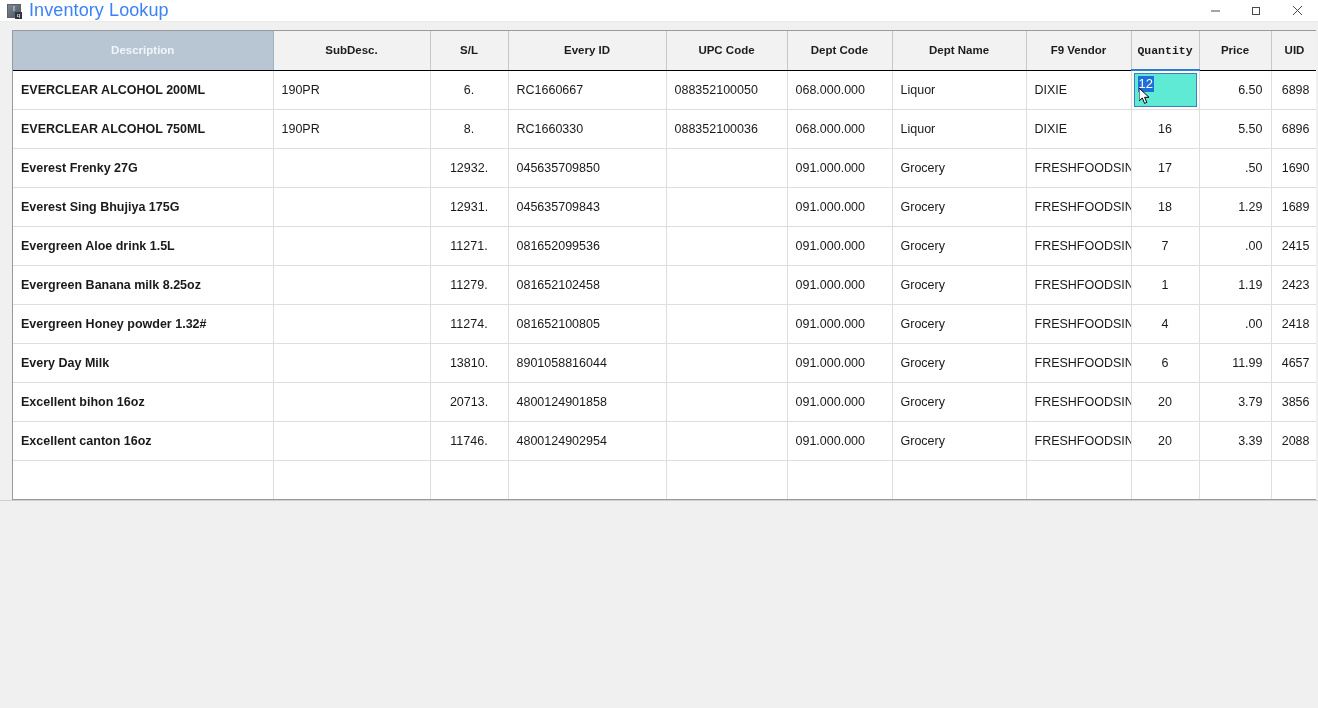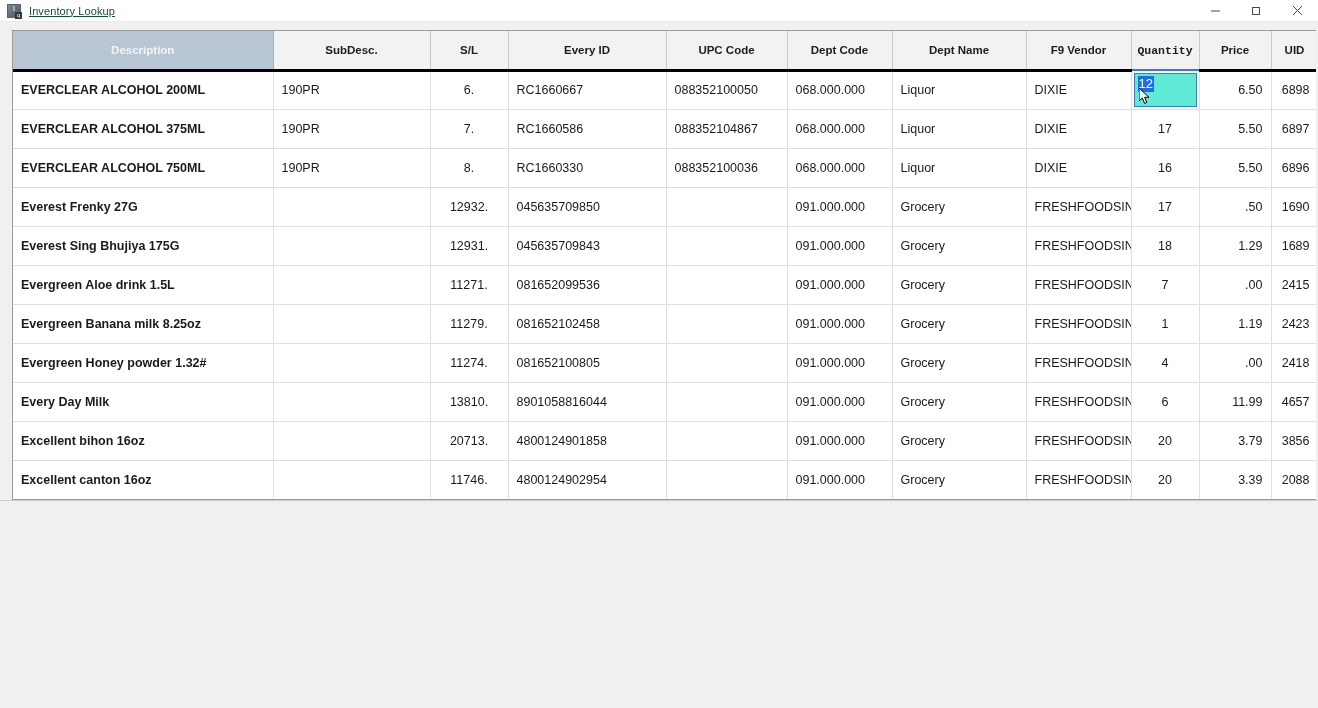--- a/index.html
+++ b/index.html
@@ -47,24 +47,23 @@
     position: absolute;
     right: 0; bottom: 0;
     width: 7px; height: 7px;
     background: #2f3740;
     color: #fff;
     font-size: 6px;
     line-height: 7px;
     text-align: center;
   }
   .titlebar-text {
-    font-size: 11px;
-    color: #14532d;
+    font-size: 18px;
+    color: #3b82f6;
     letter-spacing: .1px;
-    text-decoration: underline;
   }
   .win-controls {
     margin-left: auto;
     display: flex;
     height: 22px;
   }
   .win-btn {
     width: 41px; height: 22px;
     display: flex; align-items: center; justify-content: center;
     color: #4a4a4a;
@@ -89,21 +88,21 @@
     font-size: 12.5px;
     color: #1a1a1a;
   }
   table.grid th {
     height: 39px;
     background: #f2f2f2;
     font-size: 11.5px;
     font-weight: bold;
     color: #1c1c1c;
     border-right: 1px solid #c8c8c8;
-    border-bottom: 3px solid #000000;
+    border-bottom: 1px solid #000000;
     text-align: center;
     padding: 0 4px;
     white-space: nowrap;
     overflow: hidden;
   }
   table.grid th.sel-col {
     background: #b8c6d4;
     color: #f2f5f8;
     border-right: 1px solid #9fb0c0;
   }
@@ -229,33 +228,20 @@
           <td class="col-vendor">DIXIE</td>
           <td class="col-qty qty-cell">
             <div class="qty-editor">
               <span class="sel-text">12</span>
             </div>
           </td>
           <td class="col-price c-right">6.50</td>
           <td class="col-uid c-right">6898</td>
         </tr>
 
-        <tr>
-          <td class="col-desc">EVERCLEAR ALCOHOL 375ML</td>
-          <td class="col-sub">190PR</td>
-          <td class="col-sl c-center">7.</td>
-          <td class="col-item">RC1660586</td>
-          <td class="col-upc">088352104867</td>
-          <td class="col-dept">068.000.000</td>
-          <td class="col-dname">Liquor</td>
-          <td class="col-vendor">DIXIE</td>
-          <td class="col-qty c-center">17</td>
-          <td class="col-price c-right">5.50</td>
-          <td class="col-uid c-right">6897</td>
-        </tr>
 
         <tr>
           <td class="col-desc">EVERCLEAR ALCOHOL 750ML</td>
           <td class="col-sub">190PR</td>
           <td class="col-sl c-center">8.</td>
           <td class="col-item">RC1660330</td>
           <td class="col-upc">088352100036</td>
           <td class="col-dept">068.000.000</td>
           <td class="col-dname">Liquor</td>
           <td class="col-vendor">DIXIE</td>

